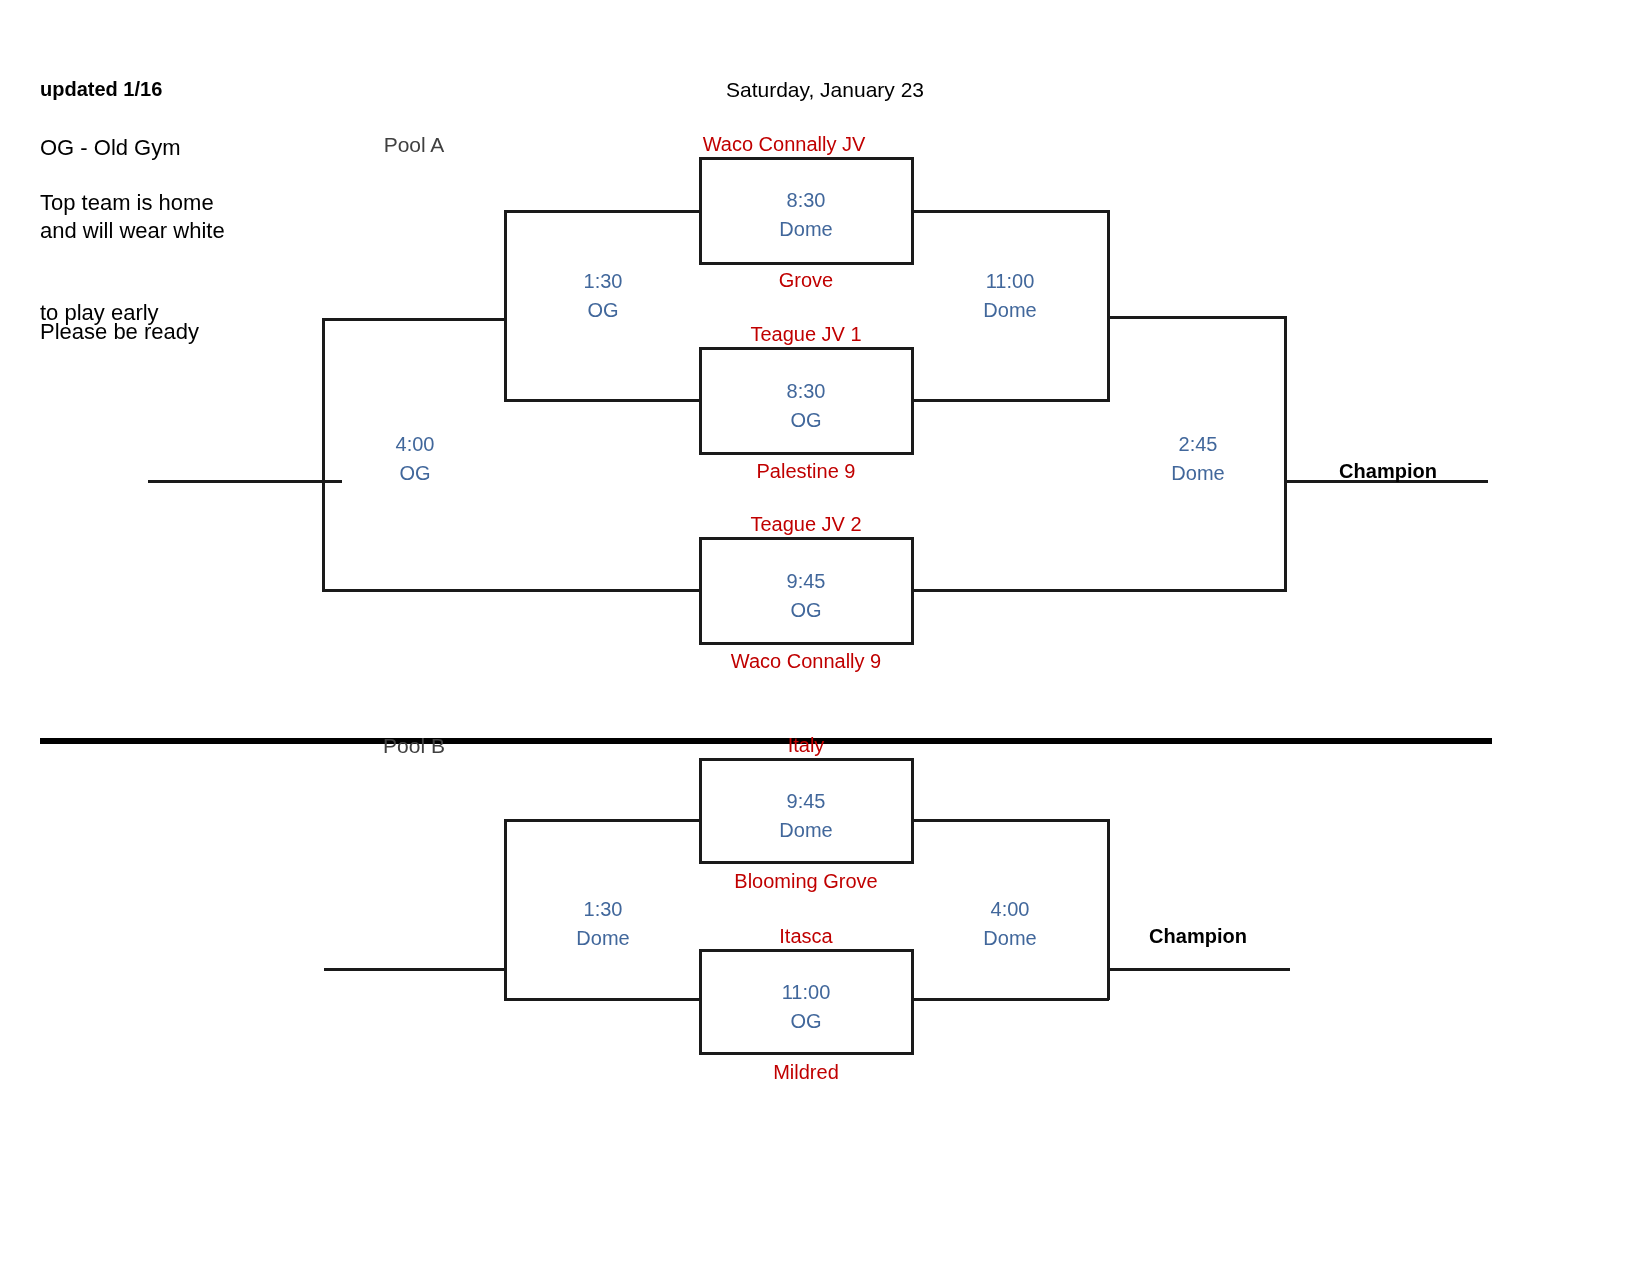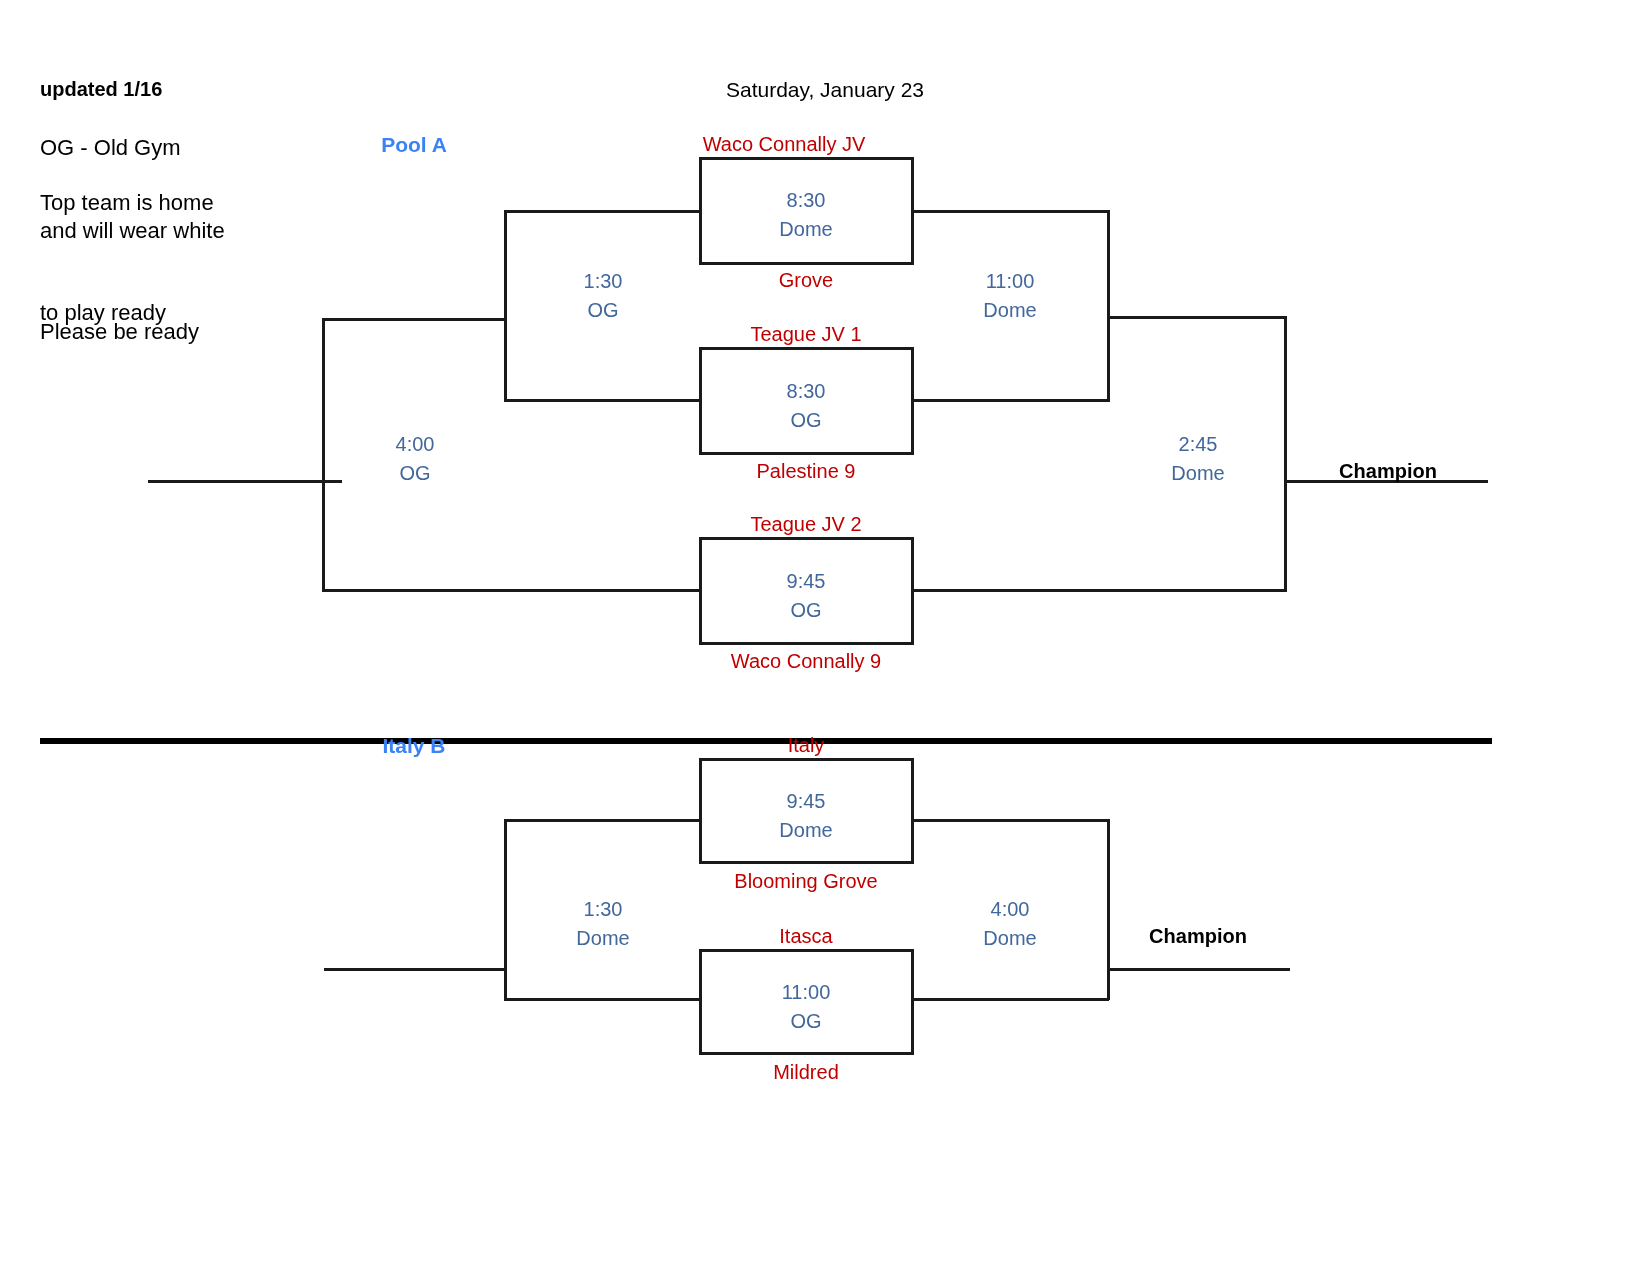--- a/index.html
+++ b/index.html
@@ -36,22 +36,22 @@
     font-weight: bold;
     color: #000000;
   }
   .note {
     font-size: 22px;
     font-weight: normal;
     color: #000000;
   }
   .pool-label {
     font-size: 21px;
-    font-weight: bold;
-    color: #3b82f6;
+    font-weight: normal;
+    color: #404040;
     text-align: center;
   }
   .team {
     font-size: 20px;
     font-weight: normal;
     color: #C00000;
     text-align: center;
   }
   .slot {
     font-size: 20px;
@@ -98,21 +98,21 @@
 
 
   <div class="t subtitle" style="left:500px; top:78px; width:650px;">Saturday, January 23</div>
 
   <div class="t updated" style="left:40px; top:78px;">updated 1/16</div>
 
   <div class="t note" style="left:40px; top:135px;">OG - Old Gym</div>
   <div class="t note" style="left:40px; top:190px;">Top team is home</div>
   <div class="t note" style="left:40px; top:218px;">and will wear white</div>
   <div class="t note" style="left:40px; top:272px;margin-top:47px;">Please be ready</div>
-  <div class="t note" style="left:40px; top:300px;">to play ready</div>
+  <div class="t note" style="left:40px; top:300px;">to play early</div>
 
   <div class="t pool-label centered" style="left:414px; top:133px; width:200px;">Pool A</div>
 
   <div class="hline" style="left:148px; top:480px; width:194px;"></div>
 
   <div class="vline" style="left:322px; top:318px; height:274px;"></div>
 
   <div class="hline" style="left:322px; top:318px; width:184px;"></div>
 
   <div class="hline" style="left:322px; top:589px; width:378px;"></div>
@@ -171,21 +171,21 @@
 
   <div class="t slot" style="left:1128px; top:430px; width:140px;">
     <span>2:45</span><br>
     <span>Dome</span>
   </div>
 
   <div class="t champion centered" style="left:1388px; top:460px; width:260px;">Champion</div>
 
   <div class="divider" style="left:40px; top:738px; width:1452px;"></div>
 
-  <div class="t pool-label centered" style="left:414px; top:734px; width:200px;">Italy B</div>
+  <div class="t pool-label centered" style="left:414px; top:734px; width:200px;">Pool B</div>
 
   <div class="hline" style="left:324px; top:968px; width:182px;"></div>
 
   <div class="vline" style="left:504px; top:819px; height:181px;"></div>
   <div class="hline" style="left:504px; top:819px; width:196px;"></div>
   <div class="hline" style="left:504px; top:998px; width:196px;"></div>
 
   <div class="t slot" style="left:533px; top:895px; width:140px;">
     <span>1:30</span><br>
     <span>Dome</span>

